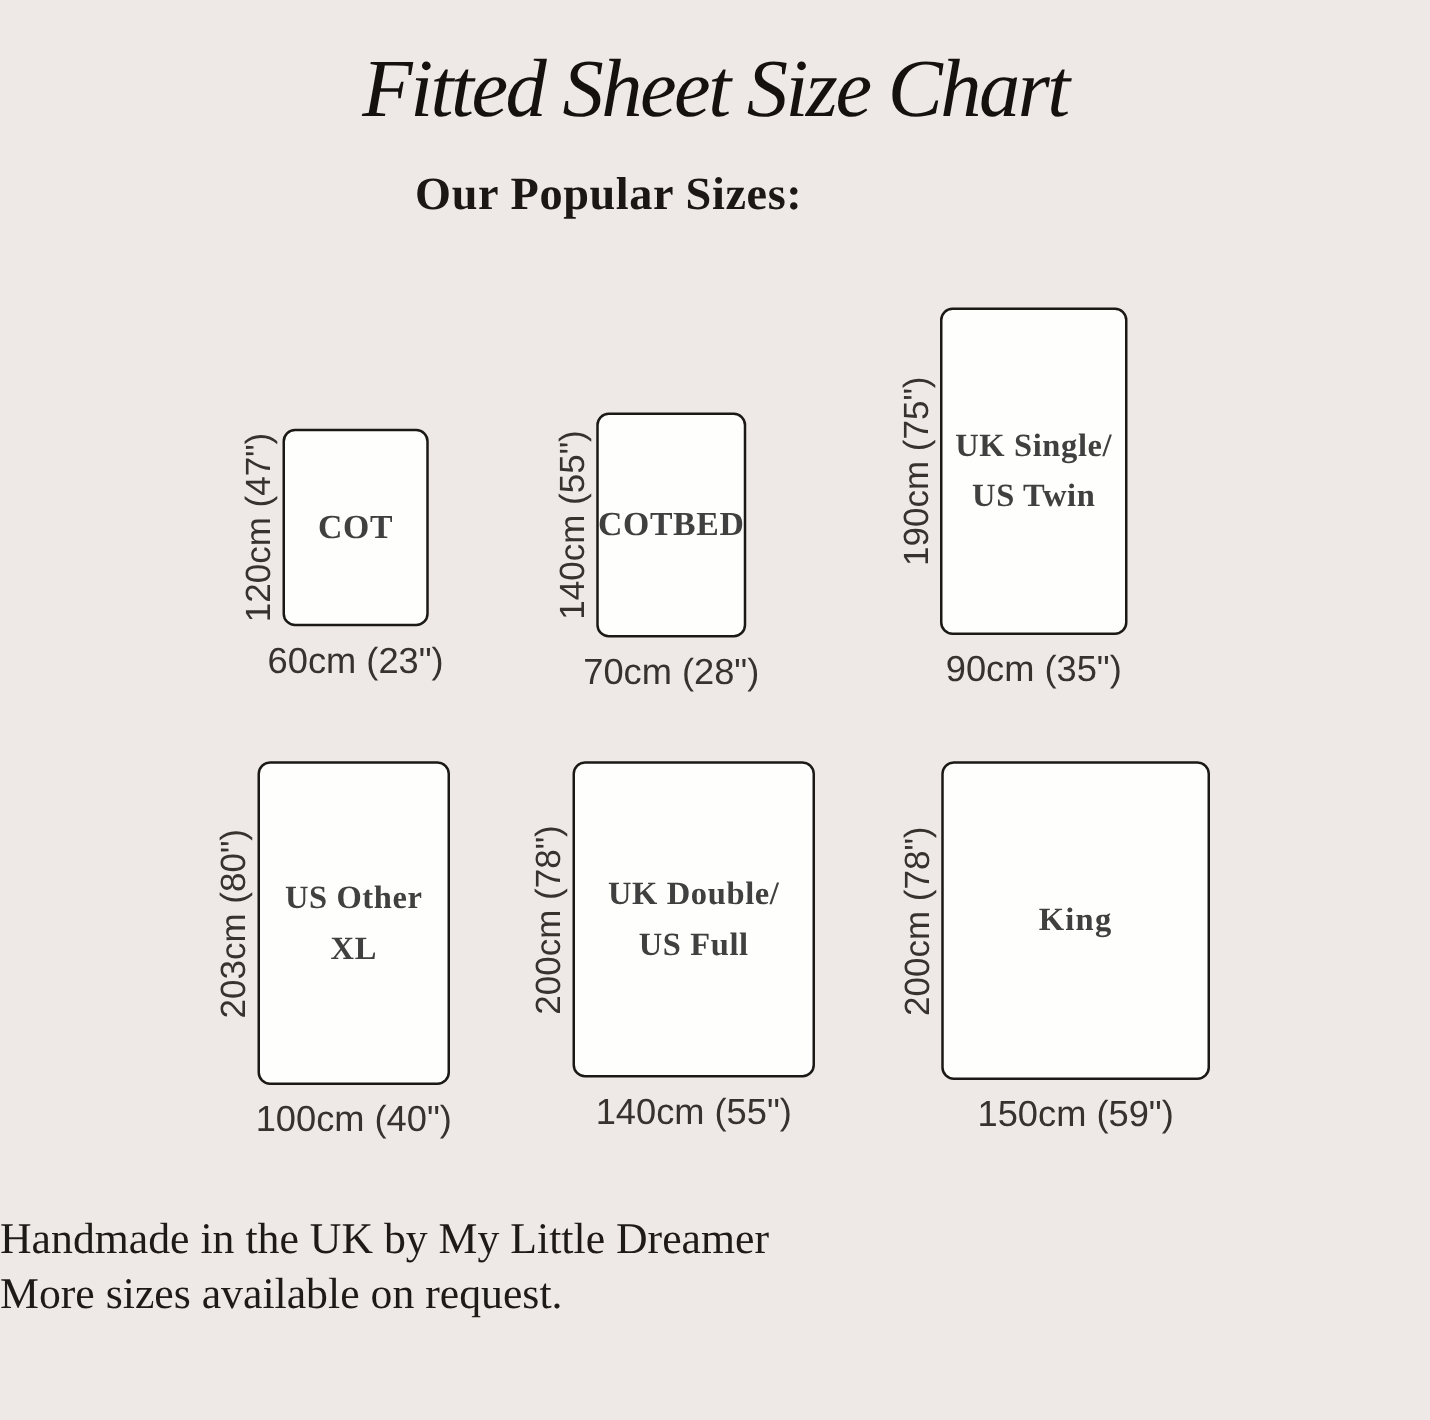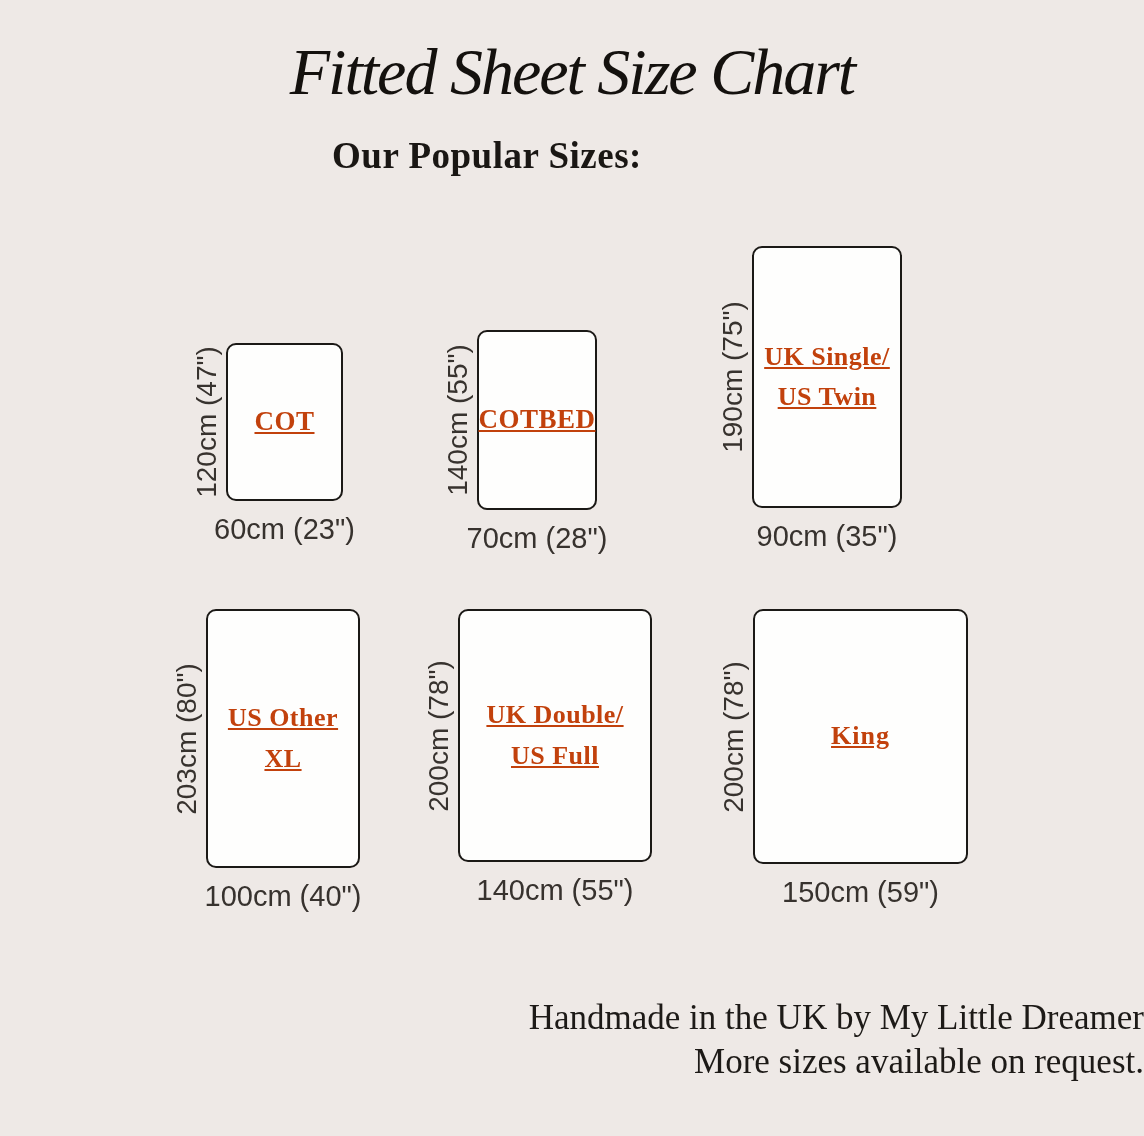--- a/index.html
+++ b/index.html
@@ -54,23 +54,22 @@
     align-items: center;
     justify-content: center;
   }
   .size-name {
     font-family: "Liberation Serif", serif;
     font-weight: bold;
     font-size: 27px;
     line-height: 1.55;
     text-align: center;
     white-space: pre-line;
-    color: #c2410c;
+    color: #404040;
     letter-spacing: 0.5px;
-    text-decoration: underline;
   }
   .s-king .size-name { font-size: 26px; letter-spacing: 1px; }
   .s-us-twin-xl .size-name, .s-uk-double .size-name, .s-uk-single .size-name { font-size: 26px; }
 
   .vlabel {
     position: absolute;
     right: 100%;
     margin-right: 3px;
     top: 50%;
     transform: translateY(-50%) rotate(180deg);
@@ -88,24 +87,24 @@
     transform: translateX(-50%);
     white-space: nowrap;
     font-family: "Liberation Sans", sans-serif;
     font-size: 29px;
     color: #37322e;
   }
 
   
   .footer {
     position: absolute;
-    top: 996px;
+    top: 969px;
     left: 0;
     width: 100%;
-    text-align: right;
+    text-align: left;
     font-family: "Liberation Serif", serif;
     color: #1d1a17;
   }
   .footer-line { font-size: 35px; line-height: 44px; }
   .footer-line.bold { font-weight: bold; font-size: 37px; margin-top: 6px; color: #14110e; }
 </style>
 </head>
 <body>
 
 <div class="canvas">

